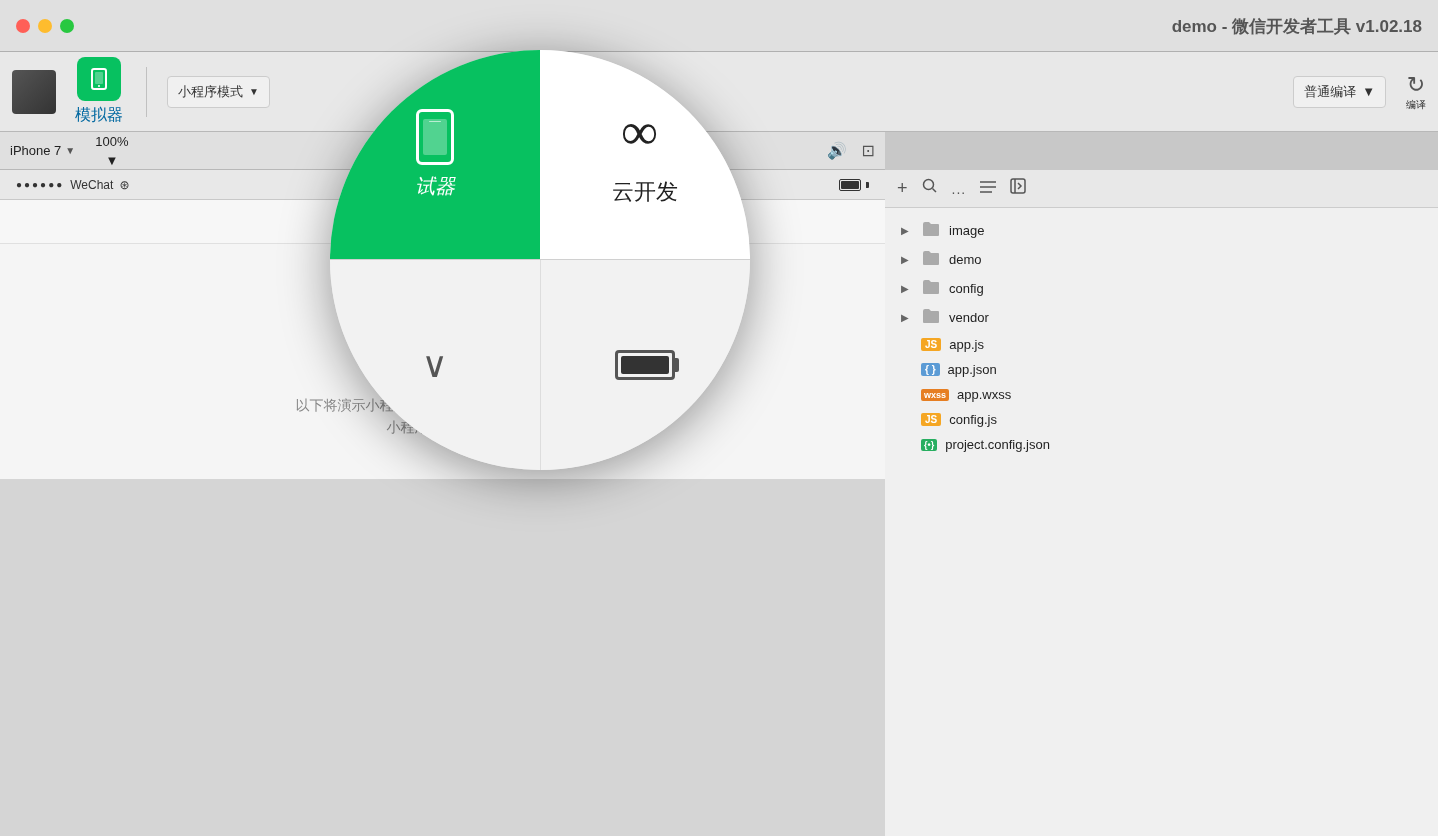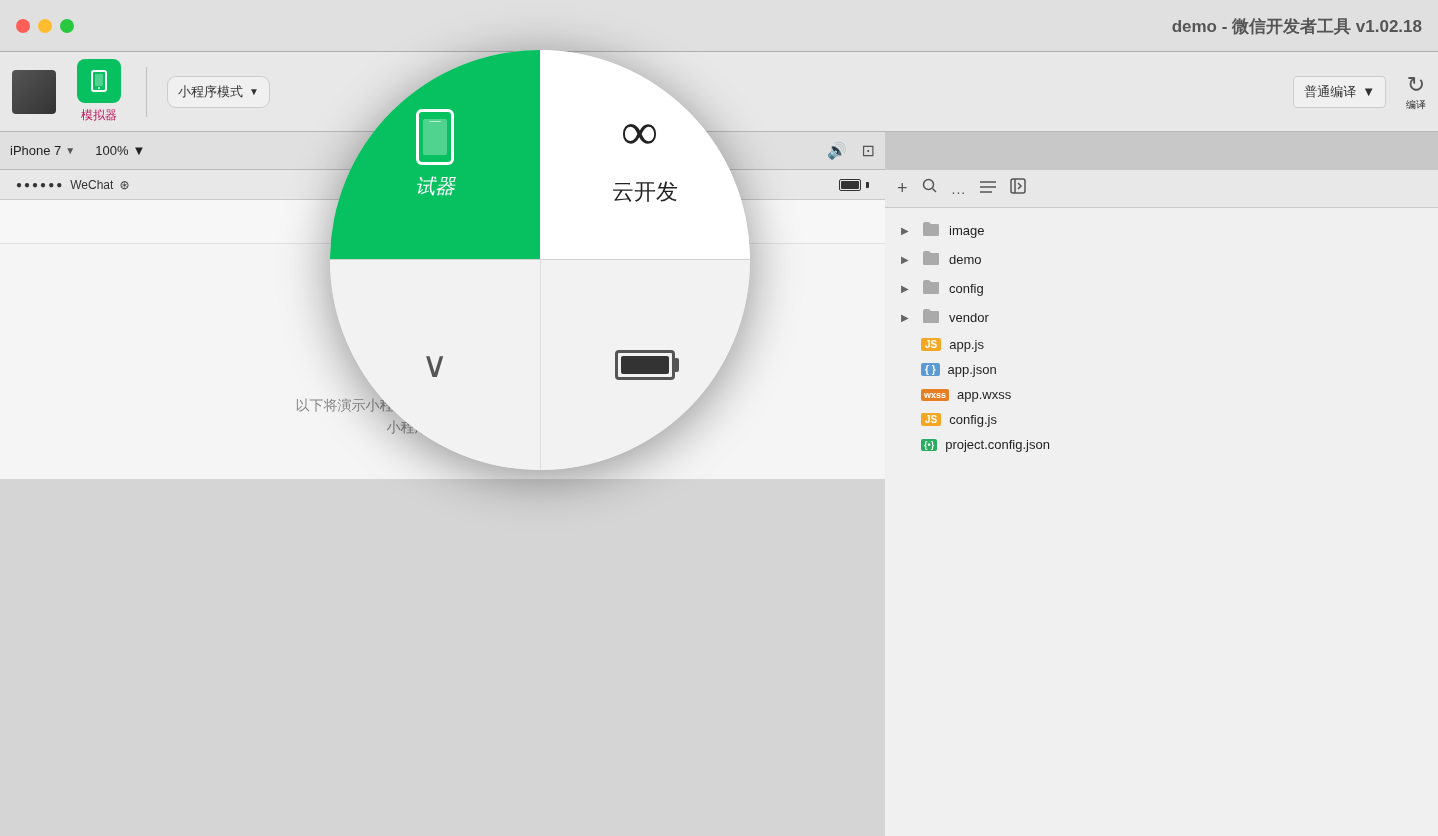--- a/index.html
+++ b/index.html
@@ -82,57 +82,57 @@
       display: flex;
       align-items: center;
       justify-content: center;
       color: white;
       font-size: 20px;
     }
     .toolbar-btn-icon.simulator {
       background: #07c160;
     }
     .toolbar-btn-label {
-      font-size: 12px;
-      color: #be185d;
+      font-size: 16px;
+      color: #0369a1;
     }
     .toolbar-separator {
       width: 1px;
       height: 50px;
       background: #c0c0c0;
       margin: 0 4px;
     }
     .toolbar-mode-select {
-      display: flex;
-      align-items: center;
-      background: #f0f0f0;
-      border: 1px solid #ccc;
-      border-radius: 9px;
-      padding: 4px 10px;
-      font-size: 13px;
-      color: #333;
-      cursor: pointer;
-      gap: 6px;
-      height: 32px;
-    }
-    .toolbar-mode-select .arrow {
-      font-size: 10px;
-    }
-    .toolbar-compile-select {
       display: flex;
       align-items: center;
       background: #f0f0f0;
       border: 1px solid #ccc;
       border-radius: 4px;
       padding: 4px 10px;
       font-size: 13px;
       color: #333;
       cursor: pointer;
       gap: 6px;
       height: 32px;
+    }
+    .toolbar-mode-select .arrow {
+      font-size: 10px;
+    }
+    .toolbar-compile-select {
+      display: flex;
+      align-items: center;
+      background: #f0f0f0;
+      border: 1px solid #ccc;
+      border-radius: 4px;
+      padding: 4px 10px;
+      font-size: 13px;
+      color: #333;
+      cursor: pointer;
+      gap: 6px;
+      height: 32px;
       margin-left: auto;
     }
     .toolbar-refresh {
       display: flex;
       flex-direction: column;
       align-items: center;
       font-size: 11px;
       color: #333;
       cursor: pointer;
       margin-left: 8px;
@@ -166,20 +166,21 @@
     }
     .device-select .arrow { font-size: 10px; color: #555; }
     .zoom-select {
       display: flex;
       align-items: center;
       gap: 4px;
       font-size: 13px;
       cursor: pointer;
       color: #222;
       margin-left: 12px;
+      flex-direction: column;
     }
     .devicebar-icons {
       margin-left: auto;
       display: flex;
       align-items: center;
       gap: 14px;
     }
     .devicebar-icon {
       font-size: 16px;
       color: #555;

